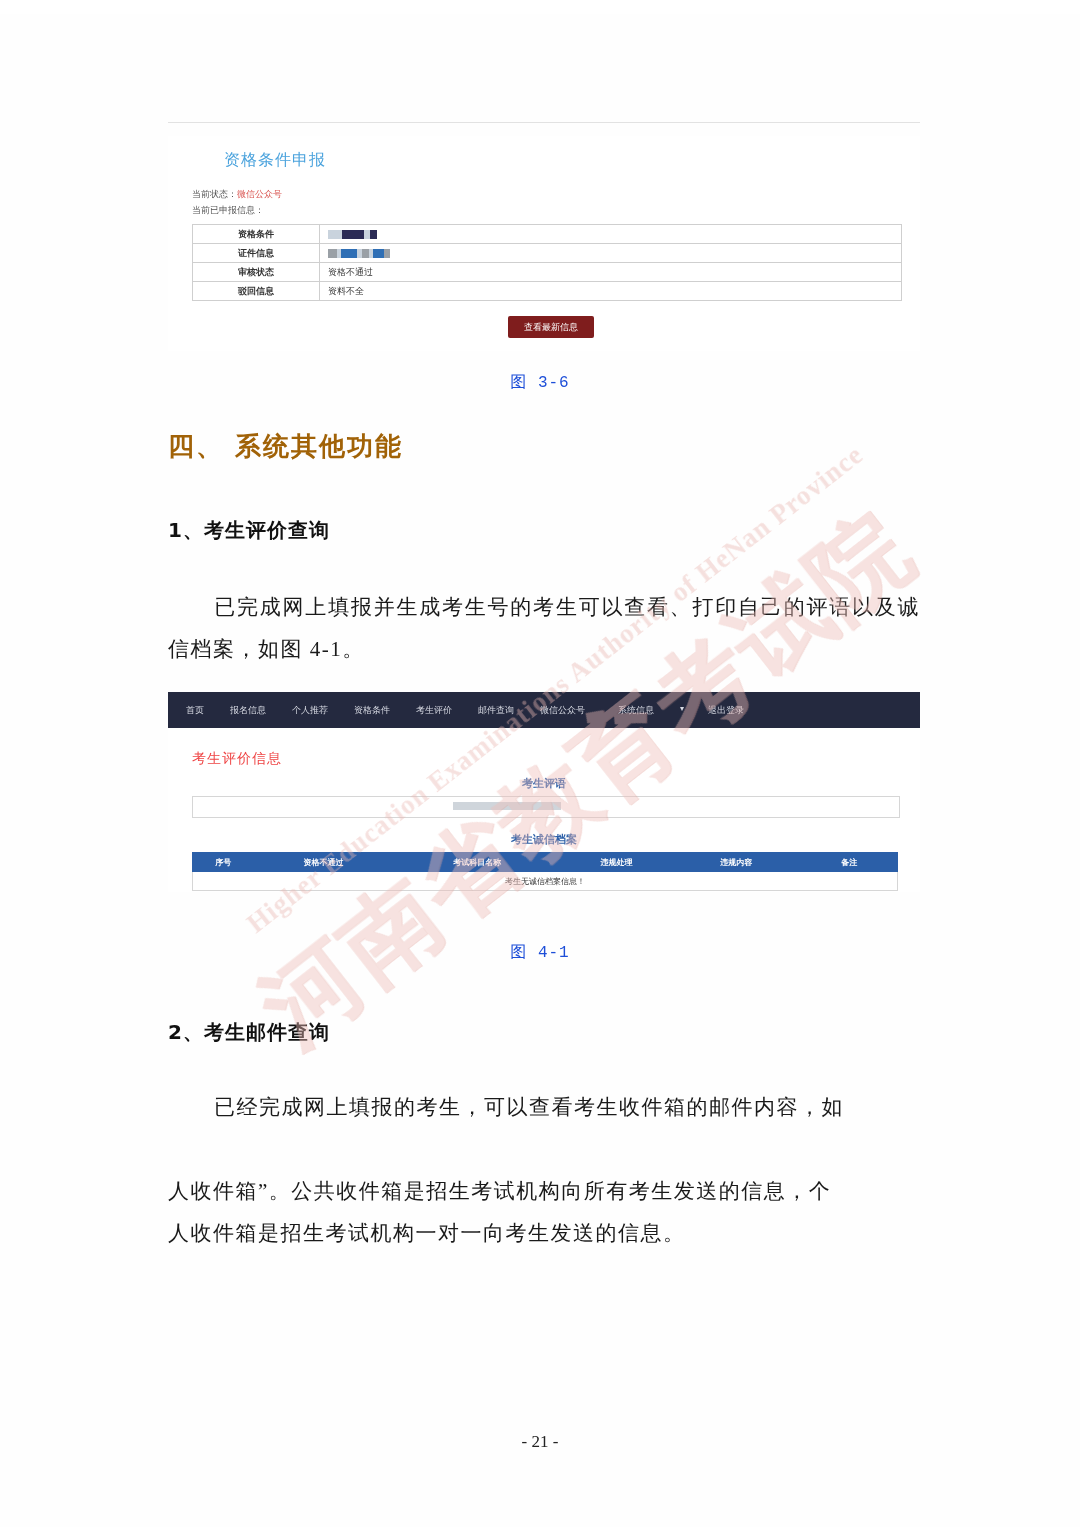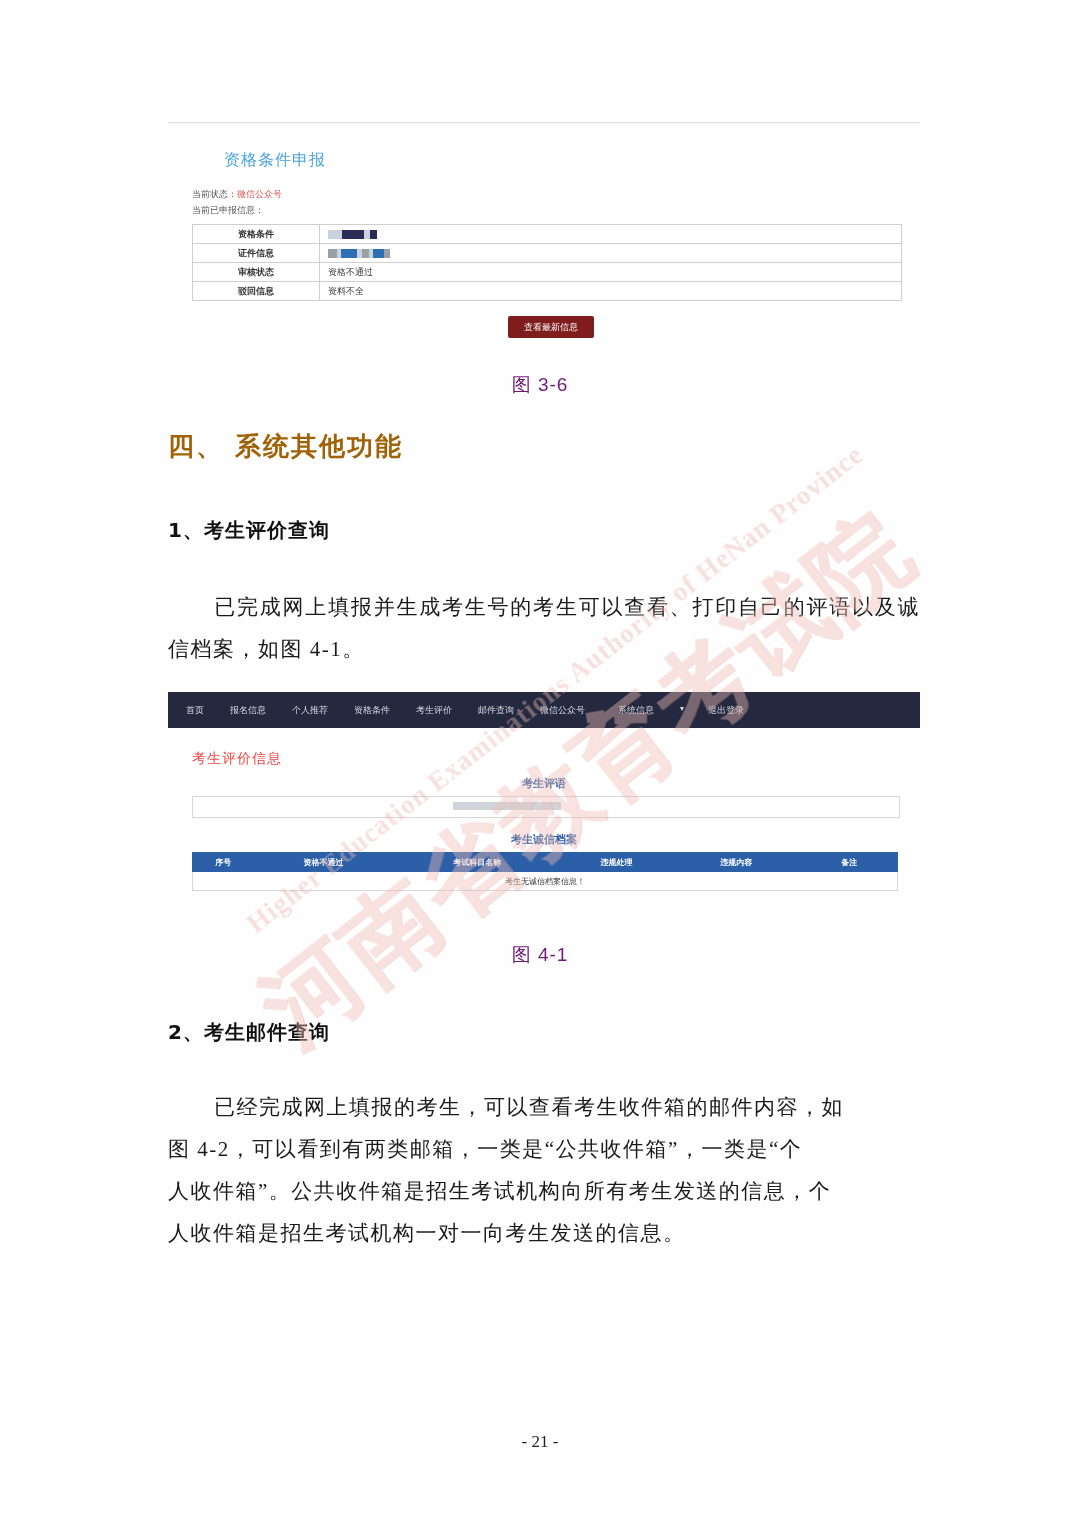--- a/index.html
+++ b/index.html
@@ -151,23 +151,23 @@
     font-size: 9px;
     text-align: center;
     line-height: 22px;
     border-radius: 2px;
   }
 
   .fig-caption {
     position: absolute;
     width: 100%;
     text-align: center;
-    font-family: Liberation Sans, sans-serif;
-    font-size: 19px;
-    color: #701a75;
+    font-family: Liberation Mono, monospace;
+    font-size: 16px;
+    color: #1d4ed8;
     letter-spacing: 1px;
   }
 
   
   .h-section {
     position: absolute;
     left: 168px;
     font-family: "DejaVu Sans", "Liberation Sans", sans-serif;
     font-weight: bold;
     font-size: 26px;
@@ -378,21 +378,21 @@
     </tbody>
       </table>
   </div>
 
   <div class="fig-caption" style="top:928px">图 4-1</div>
 
   <div class="h-sub" style="top:1005px">2、考生邮件查询</div>
 
   <div class="para" style="top:1072px">
     <span class="indent"></span><span>已经完成网上填报的考生，可以查看考生收件箱的邮件内容，如</span><br>
-    <span>图 4-2，可以看到有两类邮箱，一类是“公共收件箱”，一类是“个</span><br>
+    <br>
     <span>人收件箱”。公共收件箱是招生考试机构向所有考生发送的信息，个</span><br>
     <span>人收件箱是招生考试机构一对一向考生发送的信息。</span>
   </div>
 
   <div class="watermark">
     <div class="wm-text wm-en">Higher Education Examinations Authority of HeNan Province</div>
     <div class="wm-text wm-cn">河南省教育考试院</div>
   </div>
 
   <div class="page-number">- 21 -</div>

